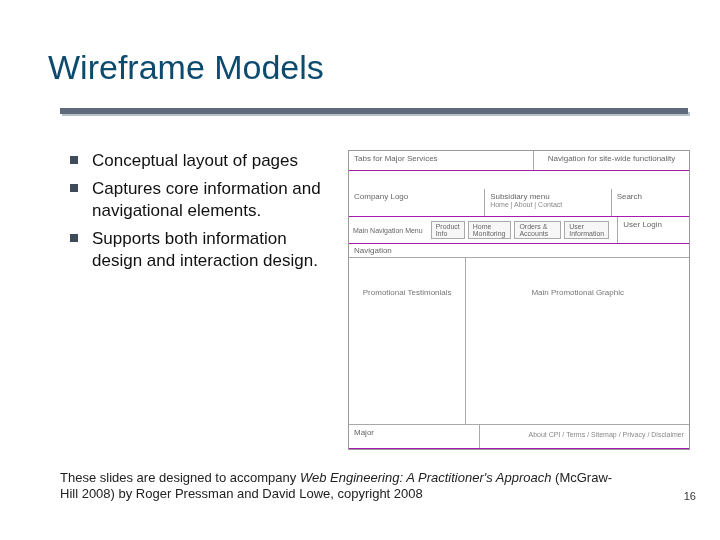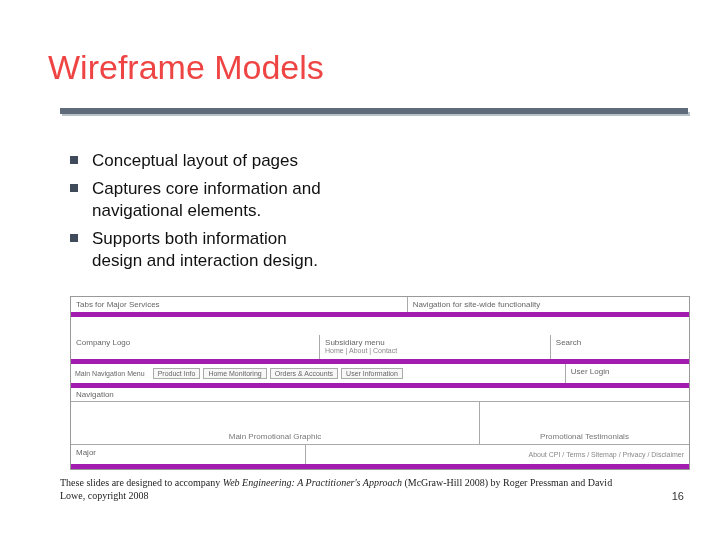--- a/index.html
+++ b/index.html
@@ -2,39 +2,39 @@
 <html><head>
 <meta charset="utf-8">
 <style>
   * { box-sizing: border-box; margin: 0; padding: 0; }
   html, body { width: 720px; height: 540px; background: #fff; font-family: Arial, Helvetica, sans-serif; }
   .slide {
     width: 720px; height: 540px; position: relative;
     padding: 48px 40px 40px 48px;
   }
   .title {
-    font-size: 34px; font-weight: 400; color: #ef4444;
+    font-size: 34px; font-weight: 400; color: #0c4a6e;
     margin-bottom: 0;
   }
   .title-rule {
     position: absolute;
     left: 60px; right: 32px; top: 108px;
     height: 6px;
     background: #5f6b7a;
   }
   .title-rule-shadow {
     position: absolute;
     left: 62px; right: 30px; top: 112px;
     height: 4px;
     background: #b8c0c9;
   }
   .body {
     position: absolute;
     top: 150px; left: 70px; right: 30px; bottom: 90px;
-    display: flex; gap: 18px; flex-direction: column;
+    display: flex; gap: 18px;
   }
   .bullets {
     width: 260px;
     font-size: 17px; line-height: 1.3; color: #111;
   }
   .bullets li {
     list-style: none;
     position: relative;
     padding-left: 22px;
     margin-bottom: 6px;
@@ -48,42 +48,42 @@
   .wireframe {
     flex: 1;
     border: 1px solid #999;
     background: #fff;
     font-family: Arial, sans-serif;
     color: #666;
     font-size: 8px;
     display: flex; flex-direction: column;
     filter: blur(0.2px);
   }
-  .wf-row { display: flex; border-bottom: 5px solid #a21caf; }
+  .wf-row { display: flex; border-bottom: 1px solid #a21caf; }
   .wf-cell { border-right: 1px solid #aaa; padding: 3px 5px; }
   .wf-cell:last-child { border-right: none; }
   .wf-toprow { min-height: 20px; }
   .wf-logo-row { min-height: 28px; margin-top: 18px; }
   .wf-nav-row { min-height: 18px; justify-content: center; }
   .wf-breadcrumbs { min-height: 14px; padding: 2px 5px; border-bottom: 1px solid #aaa; }
   .wf-main { flex: 1; display: flex; border-bottom: 1px solid #aaa; }
   .wf-main .wf-cell { padding-top: 30px; text-align: center; color: #777; }
   .wf-footer-row { min-height: 24px; }
   .wf-nav-tabs { display: flex; gap: 3px; flex: 1; align-items: center; padding: 2px 4px; }
   .wf-tab { border: 1px solid #aaa; padding: 1px 4px; font-size: 7px; background: #f7f7f7; color: #666; }
   .wf-sub { font-size: 7px; color: #888; line-height: 1.2; }
   .attribution {
     position: absolute;
     left: 60px; bottom: 38px; right: 90px;
-    font-size: 10px; color: #222; line-height: 1.25; font-family: Liberation Serif, serif;
+    font-size: 13px; color: #222; line-height: 1.25;
   }
   .attribution .ital { font-style: italic; }
   .page-num {
     position: absolute;
-    right: 36px; bottom: 38px;
+    right: 24px; bottom: 38px;
     font-size: 11px; color: #333;
   }
 </style>
 </head>
 <body>
 
 <div class="slide">
 
   <h1 class="title">Wireframe Models</h1>
   <div class="title-rule-shadow"></div>
@@ -94,21 +94,21 @@
     <ul class="bullets">
       <li>Conceptual layout of pages</li>
       <li>Captures core information and navigational elements.</li>
       <li>Supports both information design and interaction design.</li>
     </ul>
 
     <div class="wireframe">
 
       <div class="wf-row wf-toprow">
         <div class="wf-cell" style="flex:1.2">Tabs for Major Services</div>
-        <div class="wf-cell" style="flex:1; text-align:left">Navigation for site-wide functionality</div>
+        <div class="wf-cell" style="flex:1; text-align:center">Navigation for site-wide functionality</div>
       </div>
 
       <div class="wf-row wf-logo-row">
         <div class="wf-cell" style="flex:1.3">Company Logo</div>
         <div class="wf-cell" style="flex:1.2">
           <div>Subsidiary menu</div>
           <div class="wf-sub">Home | About | Contact</div>
         </div>
         <div class="wf-cell" style="flex:0.7">Search</div>
       </div>
@@ -122,22 +122,22 @@
             <span class="wf-tab">Orders &amp; Accounts</span>
             <span class="wf-tab">User Information</span>
           </div>
         </div>
         <div class="wf-cell" style="flex:0.7">User Login</div>
       </div>
 
       <div class="wf-breadcrumbs">Navigation</div>
 
       <div class="wf-main">
+        <div class="wf-cell" style="flex:1">Promotional Testimonials</div>
         <div class="wf-cell" style="flex:2">Main Promotional Graphic</div>
-        <div class="wf-cell" style="flex:1">Promotional Testimonials</div>
       </div>
 
       <div class="wf-row wf-footer-row">
         <div class="wf-cell" style="flex:1.2">Major</div>
         <div class="wf-cell wf-sub" style="flex:2; text-align:right; padding-top:6px;">About CPI / Terms / Sitemap / Privacy / Disclaimer</div>
       </div>
 
     </div>
   </div>
 

